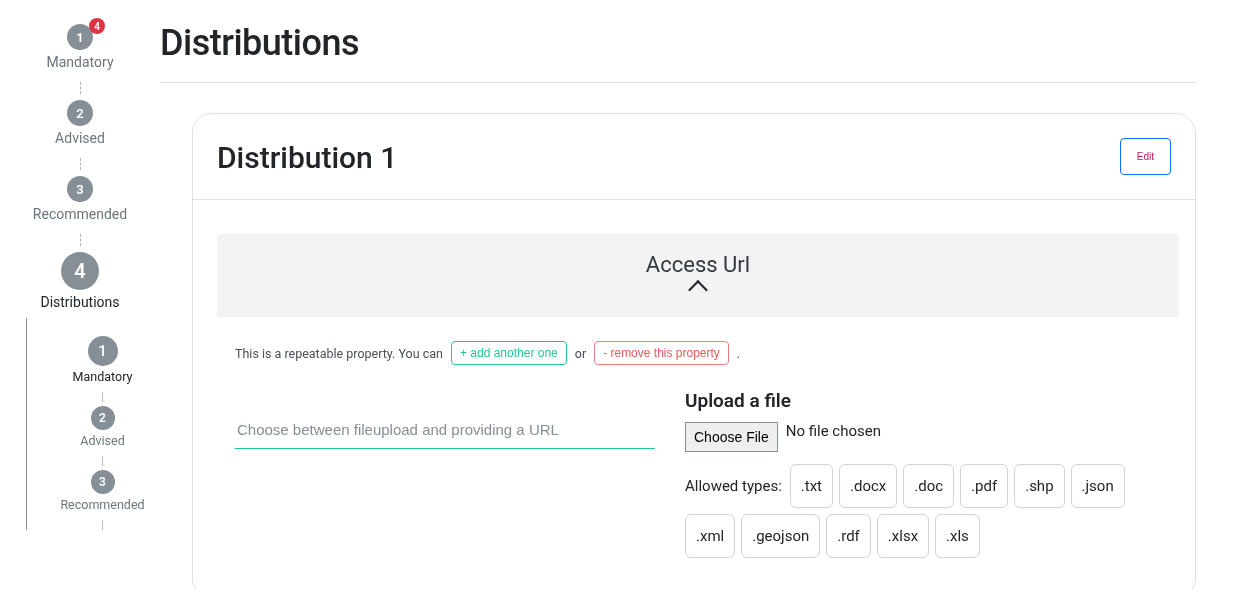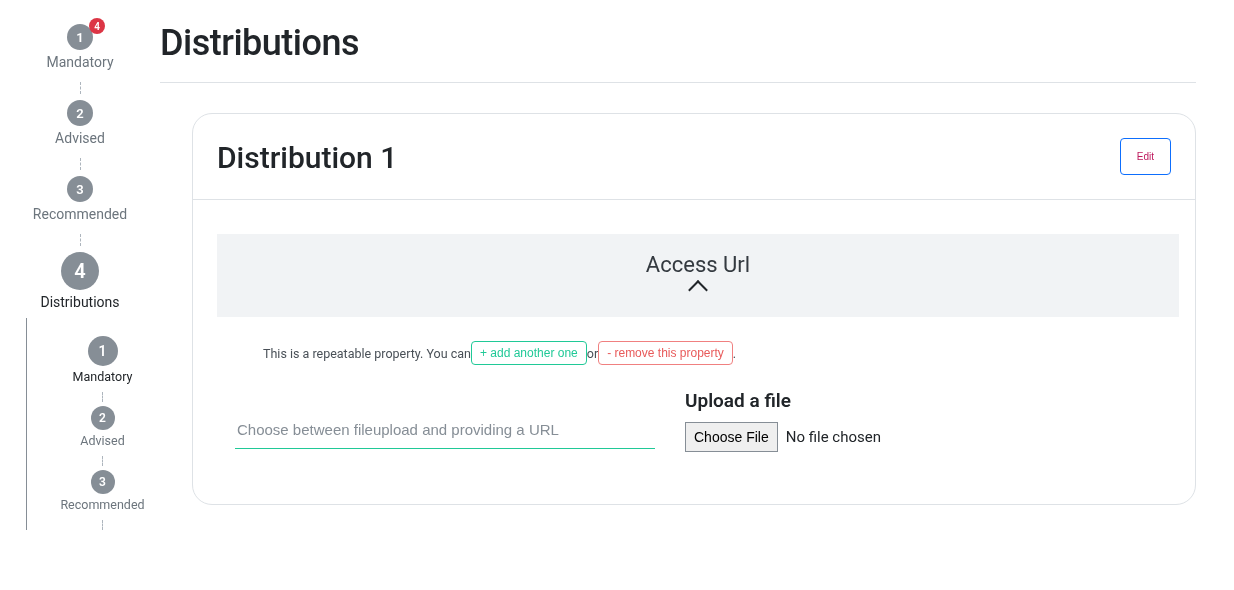--- a/index.html
+++ b/index.html
@@ -194,21 +194,21 @@
     padding: 24px 18px 0 18px;
   }
 
   .repeat-line {
     font-size: 12.5px;
     color: #495057;
     margin-bottom: 24px;
     display: flex;
     align-items: center;
     flex-wrap: wrap;
-    margin-left: 28px;
+    gap: 8px;
   }
   .pill {
     font-size: 12px;
     padding: 4px 8px;
     border-radius: 4px;
     cursor: pointer;
     background: #fff;
   }
   .pill.add {
     border: 1px solid #20c997;
@@ -238,21 +238,21 @@
   .url-input::placeholder { color: #868e96; }
 
   .upload-block { flex: 1; }
   .upload-label {
     font-size: 19px;
     font-weight: 600;
     margin-bottom: 10px;
   }
   .file-row {
     display: flex;
-    align-items: center;
+    align-items: flex-start;
     gap: 8px;
     margin-bottom: 12px;
   }
   .file-btn {
     border: 1px solid #868e96;
     background: #efefef;
     font-size: 14px;
     padding: 6px 8px;
     cursor: pointer;
   }
@@ -377,19 +377,33 @@
 
           <div class="fields-row">
             <input type="text" class="url-input" placeholder="Choose between fileupload and providing a URL" style="">
 
             <div class="upload-block">
               <div class="upload-label">Upload a file</div>
               <div class="file-row">
                 <button class="file-btn">Choose File</button>
                 <span class="file-status">No file chosen</span>
               </div>
+              <div class="allowed-row">
+                <span class="allowed-label">Allowed types:</span>
+                <span class="type-chip">.txt</span>
+                <span class="type-chip">.docx</span>
+                <span class="type-chip">.doc</span>
+                <span class="type-chip">.pdf</span>
+                <span class="type-chip">.shp</span>
+                <span class="type-chip">.json</span>
+                <span class="type-chip">.xml</span>
+                <span class="type-chip">.geojson</span>
+                <span class="type-chip">.rdf</span>
+                <span class="type-chip">.xlsx</span>
+                <span class="type-chip">.xls</span>
+              </div>
             </div>
           </div>
         </div>
       </div>
     </section>
   </main>
 </div>
 
 </body></html>

